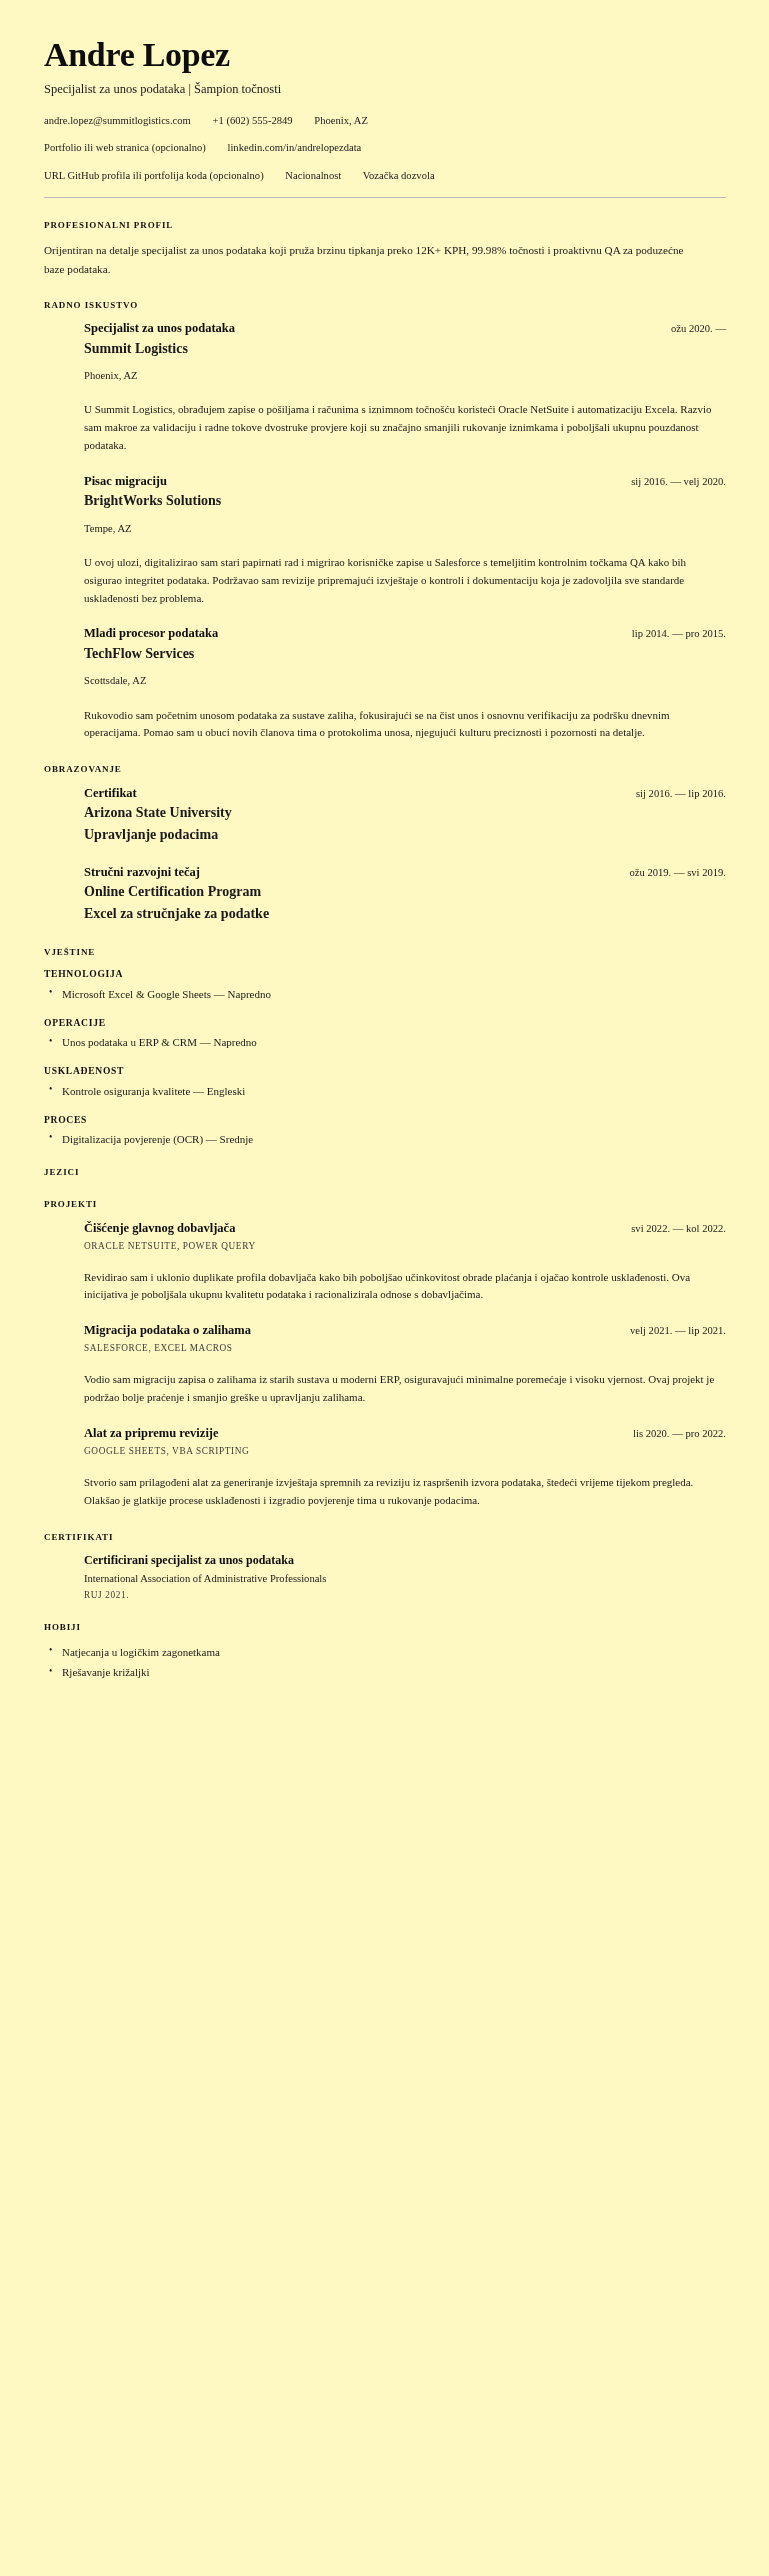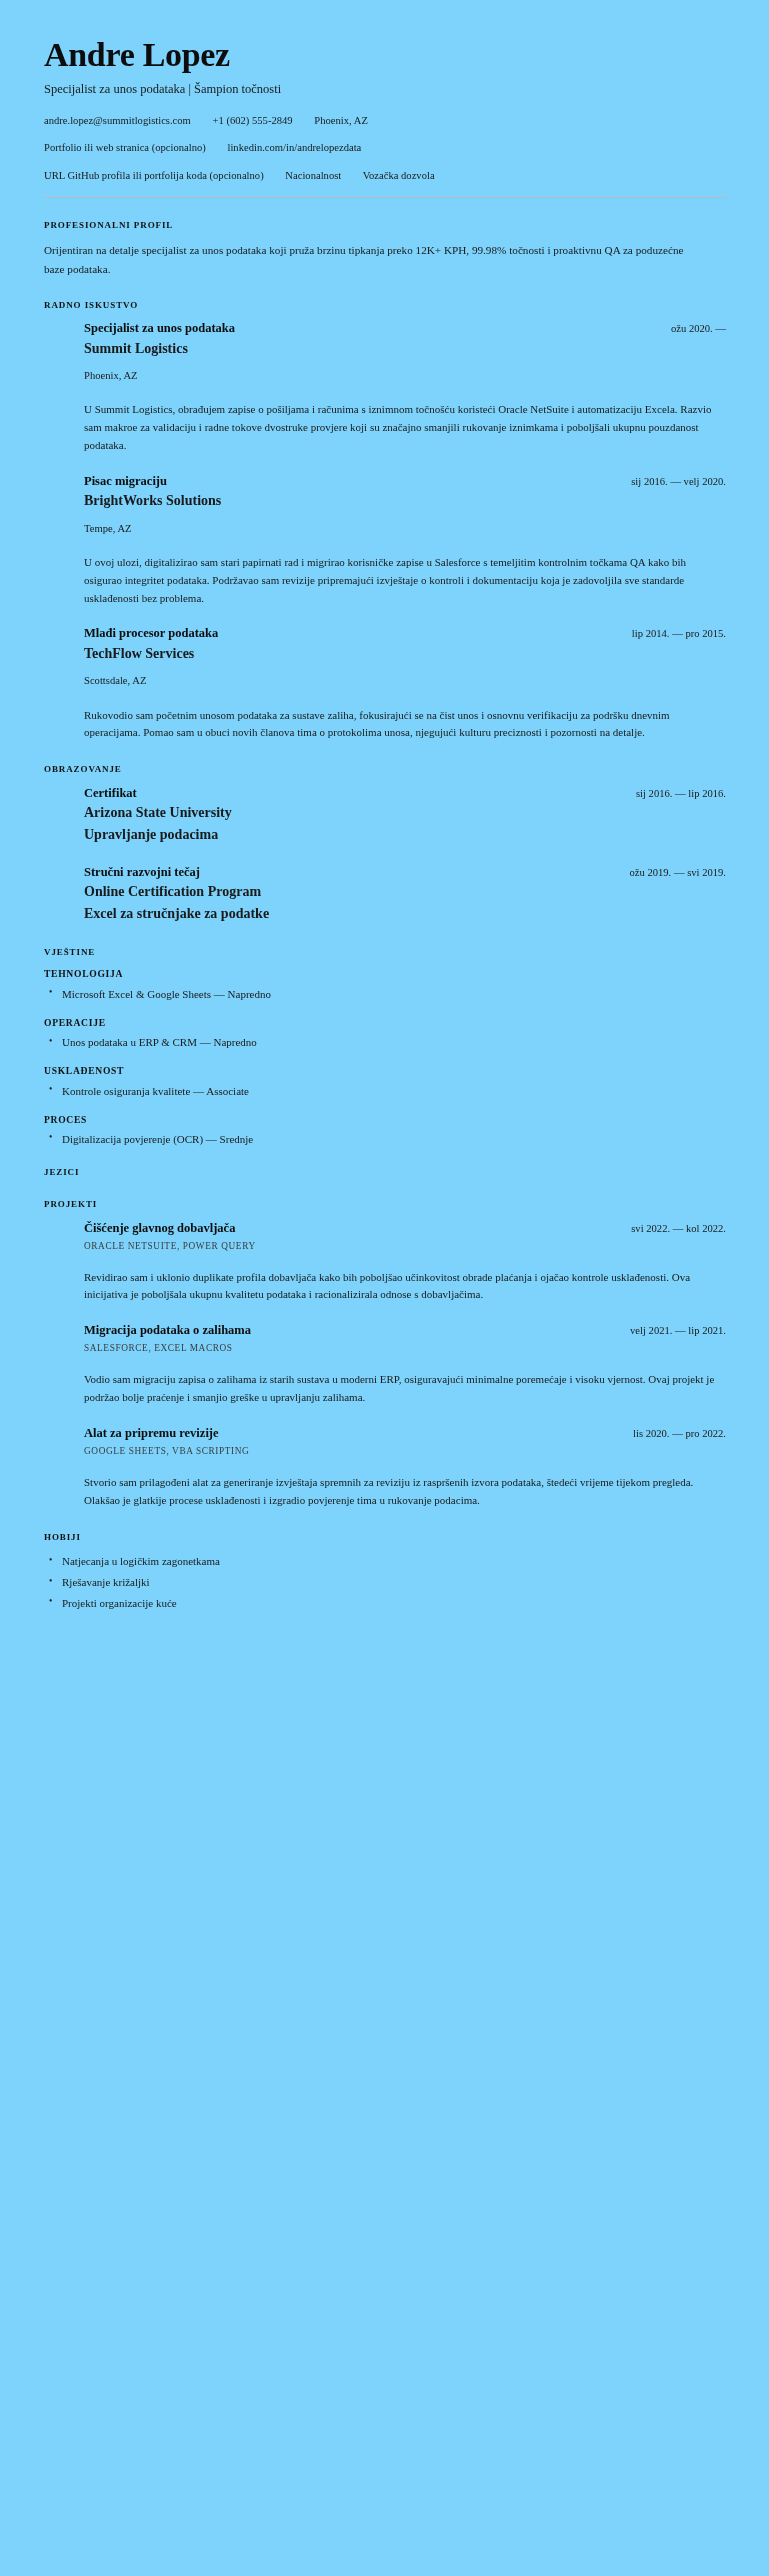--- a/index.html
+++ b/index.html
@@ -11,21 +11,21 @@
   body {
     font-family: "Liberation Serif", "DejaVu Serif", serif;
     color: #1a1a1a;
     -webkit-font-smoothing: antialiased;
   }
   .page {
     width: 770px;
     min-height: 2576px;
     box-sizing: border-box;
     margin: 0 auto;
-    background: #7dd3fc;
+    background: #fef9c3;
     padding: 37px 44px 45px 44px;
   }
 
   
   .header { margin-bottom: 3.8px; }
   .name {
     font-size: 34px;
     font-weight: 700;
     line-height: 1.04;
     letter-spacing: -0.3px;
@@ -288,21 +288,21 @@
     <div class="skill-group">
       <h3 class="skill-group-title">Operacije</h3>
       <ul class="bullets">
         <li>Unos podataka u ERP &amp; CRM — Napredno</li>
       </ul>
     </div>
 
     <div class="skill-group">
       <h3 class="skill-group-title">Usklađenost</h3>
       <ul class="bullets">
-        <li>Kontrole osiguranja kvalitete — Associate</li>
+        <li>Kontrole osiguranja kvalitete — Engleski</li>
       </ul>
     </div>
 
     <div class="skill-group">
       <h3 class="skill-group-title">Proces</h3>
       <ul class="bullets">
         <li>Digitalizacija povjerenje (OCR) — Srednje</li>
       </ul>
     </div>
 
@@ -333,24 +333,31 @@
     <article class="entry">
       <div class="entry-head">
         <h3 class="entry-title">Alat za pripremu revizije</h3>
         <span class="entry-dates">lis 2020. — pro 2022.</span>
       </div>
       <p class="entry-tags">Google Sheets, VBA Scripting</p>
       <p class="entry-body">Stvorio sam prilagođeni alat za generiranje izvještaja spremnih za reviziju iz raspršenih izvora podataka, štedeći vrijeme tijekom pregleda. Olakšao je glatkije procese usklađenosti i izgradio povjerenje tima u rukovanje podacima.</p>
     </article>
   </section>
 
+  <section class="section">
+    <h2 class="section-title">Certifikati</h2>
+    <article class="entry">
+      <h3 class="cert-title">Certificirani specijalist za unos podataka</h3>
+      <p class="cert-issuer">International Association of Administrative Professionals</p>
+      <p class="cert-date">ruj 2021.</p>
+    </article>
+  </section>
 
   <section class="section">
     <h2 class="section-title">Hobiji</h2>
     <ul class="bullets">
       <li>Natjecanja u logičkim zagonetkama</li>
       <li>Rješavanje križaljki</li>
-      <li>Projekti organizacije kuće</li>
     </ul>
   </section>
 
 </div>
 
 
 </body></html>

